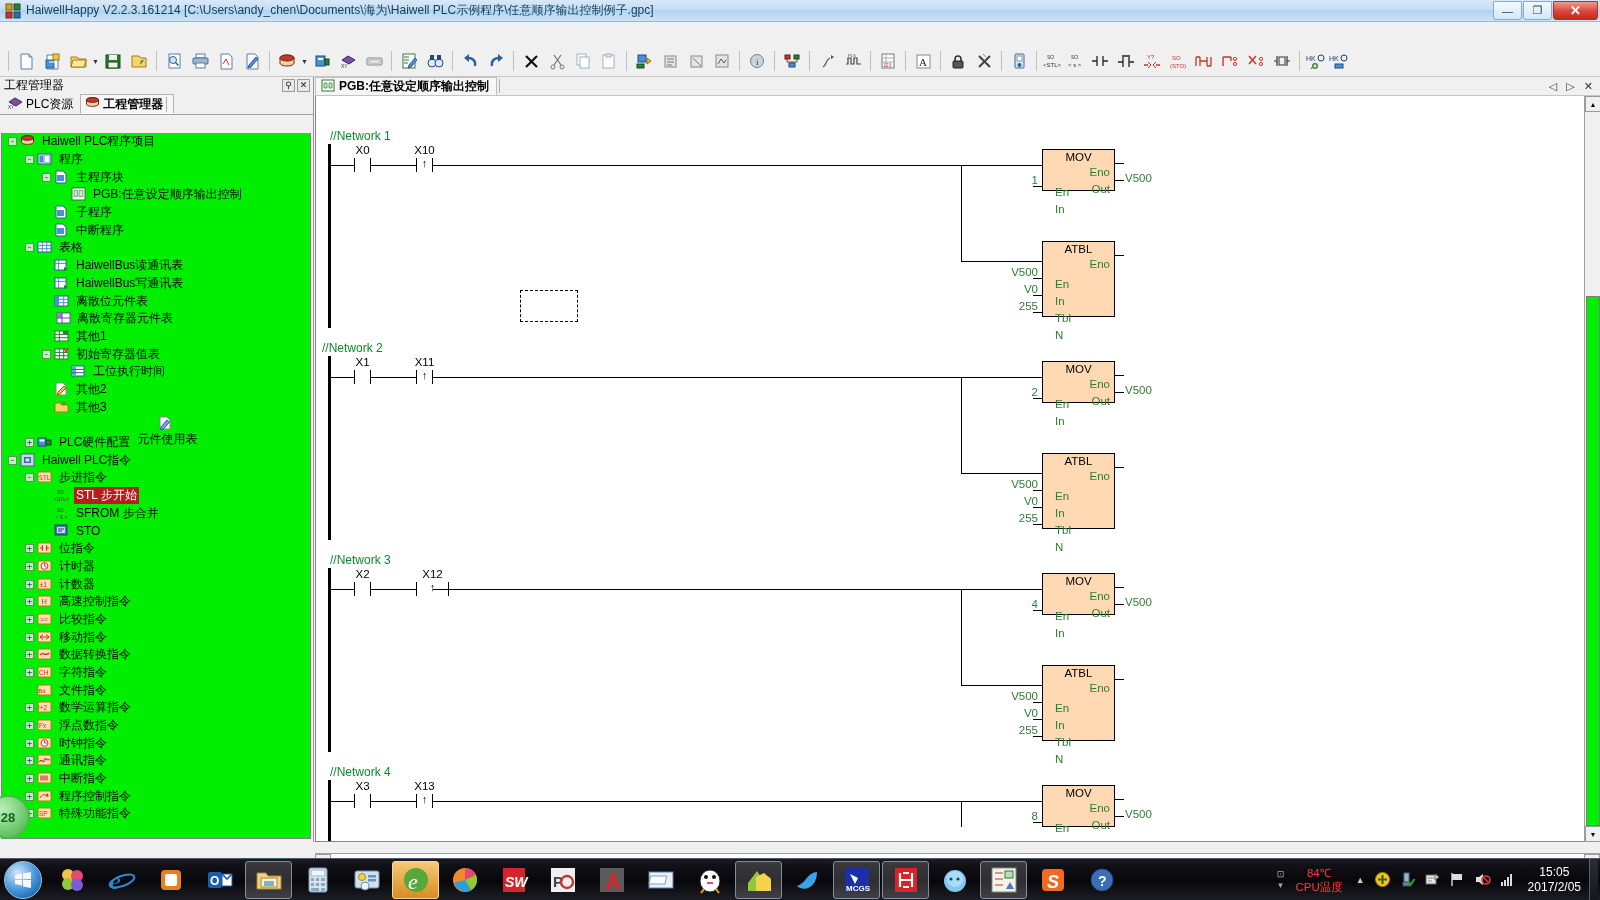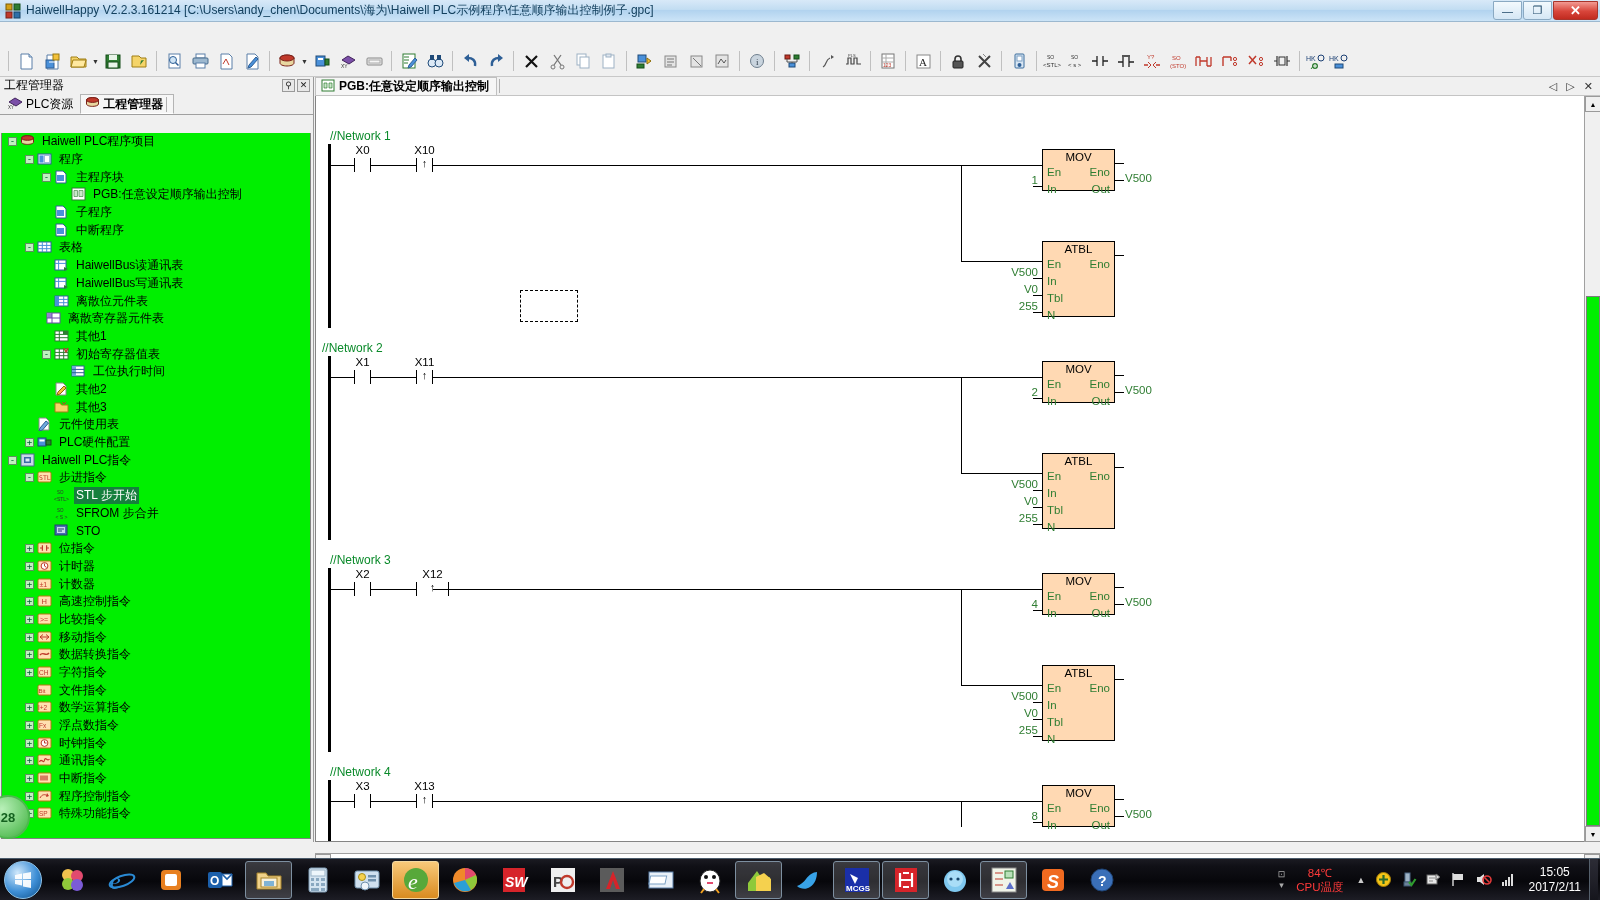--- a/index.html
+++ b/index.html
@@ -86,21 +86,21 @@
   }
   .trow { height:17.7px; display:flex; align-items:center; white-space:nowrap; font-size:12px; color:#000; }
   .texp {
     width:9px; height:9px; border:1px solid #5f8f5f; background:#bff0bf;
     font-size:9px; line-height:7px; text-align:center; color:#063; flex:none;
     margin-right:3px; font-family:"DejaVu Sans Mono", monospace;
   }
   .tspace { width:12px; flex:none; }
   .ticon { width:16px; height:15px; flex:none; margin-right:4px; position:relative; }
   .tlabel { padding:0 2px; }
-  .tlabel.sel { background:#15803d; color:#fff;text-align:center; }
+  .tlabel.sel { background:#b91c1c; color:#fff;text-align:center; }
 
   
   .editor { position:absolute; left:315px; top:77px; width:1285px; height:765px; background:#f0f0f0; }
   .edtabs {
     height:19px; background:#f0f0f0; display:flex; align-items:center;
     border-bottom:1px solid #c4c4c4; position:relative;
   }
   .edtab {
     display:flex; align-items:center; gap:4px; padding:1px 7px 1px 5px; height:18px;
     font-size:12px; font-weight:bold; color:#000; background:#f6f6f6;
@@ -120,21 +120,21 @@
   .wire.v { width:1px; }
   .contact { position:absolute; }
   .contact .nm { position:absolute; left:50%; transform:translateX(-50%); top:-14px; font-size:11.5px; color:#000; white-space:nowrap; }
   .contact .lbar, .contact .rbar { position:absolute; top:0; width:1px; height:14px; background:#000; }
   .contact .lbar { left:0; } .contact .rbar { right:0; }
   .contact .arrow { position:absolute; left:50%; transform:translateX(-50%); top:-1px; font-size:11px; color:#000; line-height:13px; }
 
   .fb { position:absolute; background:#ffd9b3; border:1px solid #000; }
   .fb .nmtitle { position:absolute; left:0; right:0; top:1px; text-align:center; font-size:11.5px; color:#000; }
   .fb .pin { position:absolute; font-size:11.5px; color:#2f7d32; }
-  .fb .pin.l { left:4px; } .fb .pin.r { right:4px; }
+  .fb .pin.l { left:12px;margin-top:20px; } .fb .pin.r { right:4px; }
   .extlabel { position:absolute; font-size:11.5px; color:#2f7d32; white-space:nowrap; }
   .selbox { position:absolute; border:1px dashed #000; }
 
   
   .vsb { position:absolute; right:0; top:19px; width:16px; height:746px; background:#f0f0f0; border-left:1px solid #a0a0a0; }
   .vsb .arr { width:16px; height:16px; background:#f0f0f0; border:1px solid #9a9a9a; display:flex; align-items:center; justify-content:center; font-size:7px; }
   .vsb .arr.bottom { position:absolute; bottom:0; left:0; }
   .vsb .thumb { position:absolute; left:1px; width:14px; background:#00ef00; border:1px solid #7d7d7d; }
   .hsb { position:absolute; left:315px; bottom:31px; width:1285px; height:16px; background:#f0f0f0; border-top:1px solid #a0a0a0; display:flex; }
   .hsb .arr { width:16px; height:15px; background:#f0f0f0; border:1px solid #9a9a9a; display:flex; align-items:center; justify-content:center; font-size:7px; }
@@ -650,21 +650,21 @@
         </div>
         <div class="trow" style="padding-left: 40px; align-items: center;">
           <span class="tspace"></span>
           <span class="ticon"><svg width="15" height="14" viewBox="0 0 15 14">
               <rect x="1" y="2" width="13" height="10" fill="#fff" stroke="#2e5f96"></rect>
               <rect x="1" y="2" width="4" height="10" fill="#4a90d9"></rect>
               <path d="M1 5.4h13M1 8.7h13M9.7 2v10" stroke="#4a90d9"></path>
             </svg></span>
           <span class="tlabel">离散位元件表</span>
         </div>
-        <div class="trow" style="padding-left: 32px;">
+        <div class="trow" style="padding-left: 41px; text-align: center;">
           <span class="tspace"></span>
           <span class="ticon"><svg width="15" height="14" viewBox="0 0 15 14">
               <rect x="1" y="2" width="13" height="10" fill="#fff" stroke="#6b4fa8"></rect>
               <rect x="1" y="2" width="5" height="5" fill="#9b7fd0"></rect>
               <path d="M1 7h13M6 2v10" stroke="#6b4fa8"></path>
             </svg></span>
           <span class="tlabel">离散寄存器元件表</span>
         </div>
         <div class="trow" style="padding-left: 40px;">
           <span class="tspace"></span>
@@ -702,21 +702,21 @@
           <span class="tlabel">其他2</span>
         </div>
         <div class="trow" style="padding-left: 40px;">
           <span class="tspace"></span>
           <span class="ticon"><svg width="15" height="14" viewBox="0 0 15 14">
               <path d="M1 3h5l1.5 2H14v7H1z" fill="#f5d469" stroke="#a07e14"></path>
               <path d="M8 2l2 2 2-2" stroke="#c0392b" fill="none"></path>
             </svg></span>
           <span class="tlabel">其他3</span>
         </div>
-        <div class="trow" style="padding-left: 23px;">
+        <div class="trow" style="padding-left: 23px; flex-direction: column;">
           <span class="tspace"></span>
           <span class="ticon"><svg width="15" height="14" viewBox="0 0 15 14">
               <path d="M2 1h7l3 3v9H2z" fill="#fff" stroke="#888"></path>
               <path d="M3 11l6-7 2.5 2-6 7-3.5 1z" fill="#6fa8dc" stroke="#2e5f96"></path>
             </svg></span>
           <span class="tlabel">元件使用表</span>
         </div>
         <div class="trow" style="padding-left: 23px;">
           <span class="texp">+</span>
           <span class="ticon"><svg width="15" height="14" viewBox="0 0 15 14">
@@ -1323,18 +1323,18 @@
       <span class="tray-ico">
         <svg width="17" height="17" viewBox="0 0 17 17">
             <rect x="2" y="11" width="2" height="4" fill="#ddd"></rect>
             <rect x="5" y="9" width="2" height="6" fill="#ddd"></rect>
             <rect x="8" y="6" width="2" height="9" fill="#ddd"></rect>
             <rect x="11" y="3" width="2" height="12" fill="#ddd"></rect>
           </svg>
       </span>
       <div class="clock">
         <div>15:05</div>
-        <div>2017/2/11</div>
+        <div>2017/2/05</div>
       </div>
       <div class="showdesk"></div>
     </div>
   </div>
 </div>
 
 </body></html>

